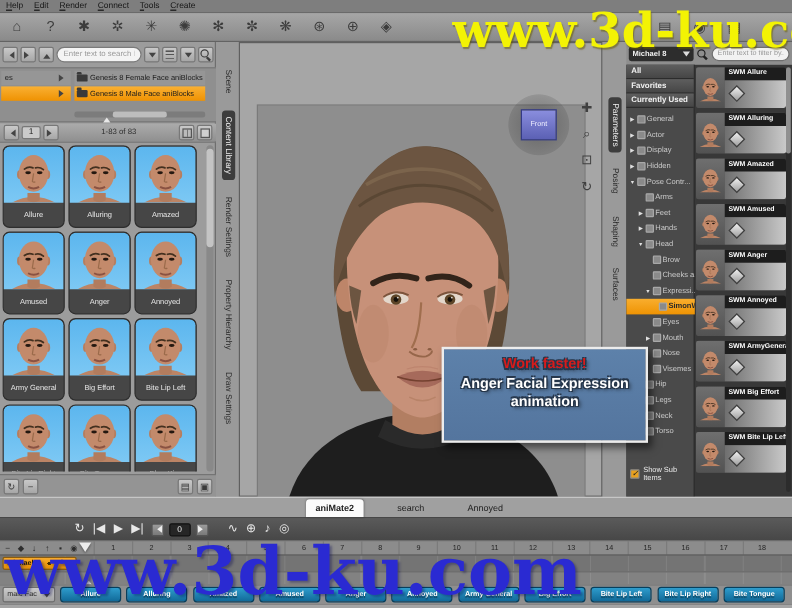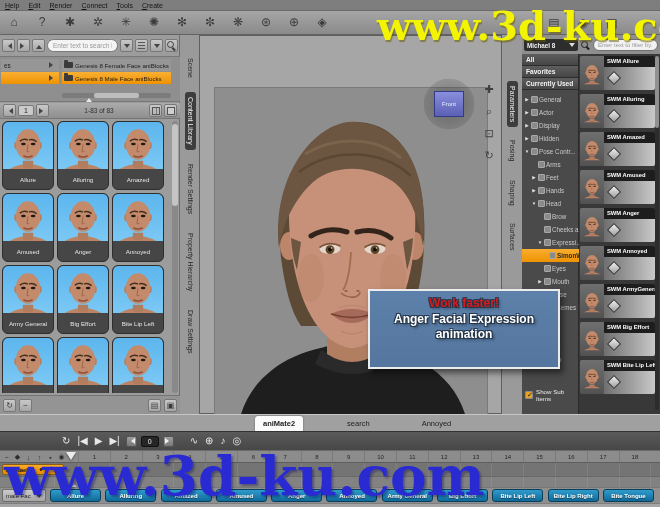--- a/index.html
+++ b/index.html
@@ -108,21 +108,21 @@
 .sface{position:absolute;left:0;top:0;width:24px;height:34px;background:linear-gradient(#6f6f6f,#525252);}
 .sface svg{width:100%;height:100%;display:block;}
 .slbl{position:absolute;left:24px;top:0;width:51px;height:11px;background:#1d1d1d;color:#fff;font-size:5.8px;font-weight:bold;line-height:11px;padding-left:3px;white-space:nowrap;overflow:hidden;}
 .strack{position:absolute;left:24px;top:11px;width:51px;height:23px;background:linear-gradient(90deg,#6f6f6f,#c9c9c9);}
 .sdiamond{position:absolute;left:5px;top:6px;width:10px;height:10px;background:linear-gradient(135deg,#f0f0f0,#9f9f9f);border:1px solid #3f3f3f;transform:rotate(45deg);display:inline-block;}
 .rp-scroll{position:absolute;right:1px;top:2px;width:4px;height:354px;background:#2c2c2c;border-radius:2px;}
 .rp-scroll .thumb{width:4px;height:72px;background:#909090;border-radius:2px;}
 
 
 .dock{position:absolute;left:0;top:414px;width:660px;height:93px;z-index:1;}
-.dock-tabs{position:absolute;left:0;top:0;width:660px;height:17px;background:#a0a0a0;border-top:1px solid #c6c6c6;display:flex;align-items:flex-end;padding-left:255px;gap:36px;}
+.dock-tabs{position:absolute;left:0;top:0;width:660px;height:17px;background:#a0a0a0;border-top:1px solid #c6c6c6;display:flex;align-items:flex-end;padding-left:255px;gap:20px;}
 .dtab{font-size:7.5px;color:#222;padding:3px 8px;}
 .dtab.state-active{background:#fbfbfb;border-radius:3px 3px 0 0;font-weight:bold;box-shadow:0 0 2px rgba(0,0,0,.4);}
 .transport{position:absolute;left:0;top:17px;width:660px;height:19px;background:linear-gradient(#5a5a5a,#474747);border-top:1px solid #333;display:flex;align-items:center;padding-left:60px;gap:4px;}
 .tp-left,.tp-right{display:flex;gap:3px;align-items:center;}
 .tp-right{margin-left:10px;}
 .tpb{background:transparent;border:none;color:#e8e8e8;font-size:10px;padding:0 2px;font-family:inherit;line-height:14px;}
 .tpb.step{width:11px;height:11px;background:linear-gradient(#9d9d9d,#787878);border:1px solid #555;border-radius:2px;display:inline-flex;align-items:center;justify-content:center;}
 .framebox{width:18px;height:11px;background:#262626;border:1px solid #111;color:#eee;font-size:7px;text-align:center;line-height:10px;border-radius:2px;}
 .ruler{position:absolute;left:0;top:36px;width:660px;height:12px;background:#8c8c8c;border-top:1px solid #6b6b6b;}
 .ruler-icons{position:absolute;left:2px;top:0;display:flex;gap:2px;align-items:center;height:12px;}
@@ -140,21 +140,21 @@
 .clipdrop span{flex:1;overflow:hidden;white-space:nowrap;}
 .clipbtns{display:flex;gap:4.3px;}
 .cbtn{width:51px;height:13px;border-radius:3px;border:1px solid #083f5c;background:linear-gradient(var(--clip-button-blue-top,#2e9ccc),var(--clip-button-blue-bottom,#116a99));color:#fff;font-size:6px;font-weight:bold;text-shadow:0 1px 1px rgba(0,0,0,.5);padding:0;font-family:inherit;white-space:nowrap;overflow:hidden;flex:none;}
 .statusbar{position:absolute;left:0;top:89px;width:660px;height:4px;background:#a5a5a5;border-top:1px solid #7e7e7e;}
 
 
 .banner{position:absolute;z-index:40;background:linear-gradient(var(--banner-bg,#5d81aa),#54759e);border:2px solid #ececec;box-shadow:3px 4px 6px rgba(0,0,0,.5);color:#fff;font-weight:bold;text-align:center;}
 .banner .red{color:var(--banner-red,#d71b1b);}
 .btxt{text-shadow:1px 1px 0 #26364a,-1px 1px 0 #26364a,1px -1px 0 #26364a,-1px -1px 0 #26364a,2px 2px 3px rgba(0,0,0,.55);}
 .b-top{left:283px;top:2px;width:190px;height:84px;font-size:12.5px;line-height:1.28;padding-top:6px;}
-.b-bottom{left:368px;top:289px;width:192px;height:80px;font-size:12px;line-height:1.3;padding-top:5px;}
+.b-bottom{left:368px;top:289px;width:172px;height:80px;font-size:12px;line-height:1.3;padding-top:5px;}
 
 
 .wm{position:absolute;z-index:60;font-family:"DejaVu Serif",serif;font-weight:bold;white-space:nowrap;pointer-events:none;}
 .wm-top{left:377px;top:2px;font-size:40px;color:var(--watermark-yellow,#f3f304);text-shadow:1px 2px 1px rgba(100,90,0,.55);}
 .wm-bottom{left:4px;top:443px;font-size:55px;color:var(--watermark-blue,#2a2ad2);text-shadow:2px 2px 2px rgba(10,10,80,.35);}
 </style>
 </head>
 <body>
 
 <svg width="0" height="0" style="position:absolute">

